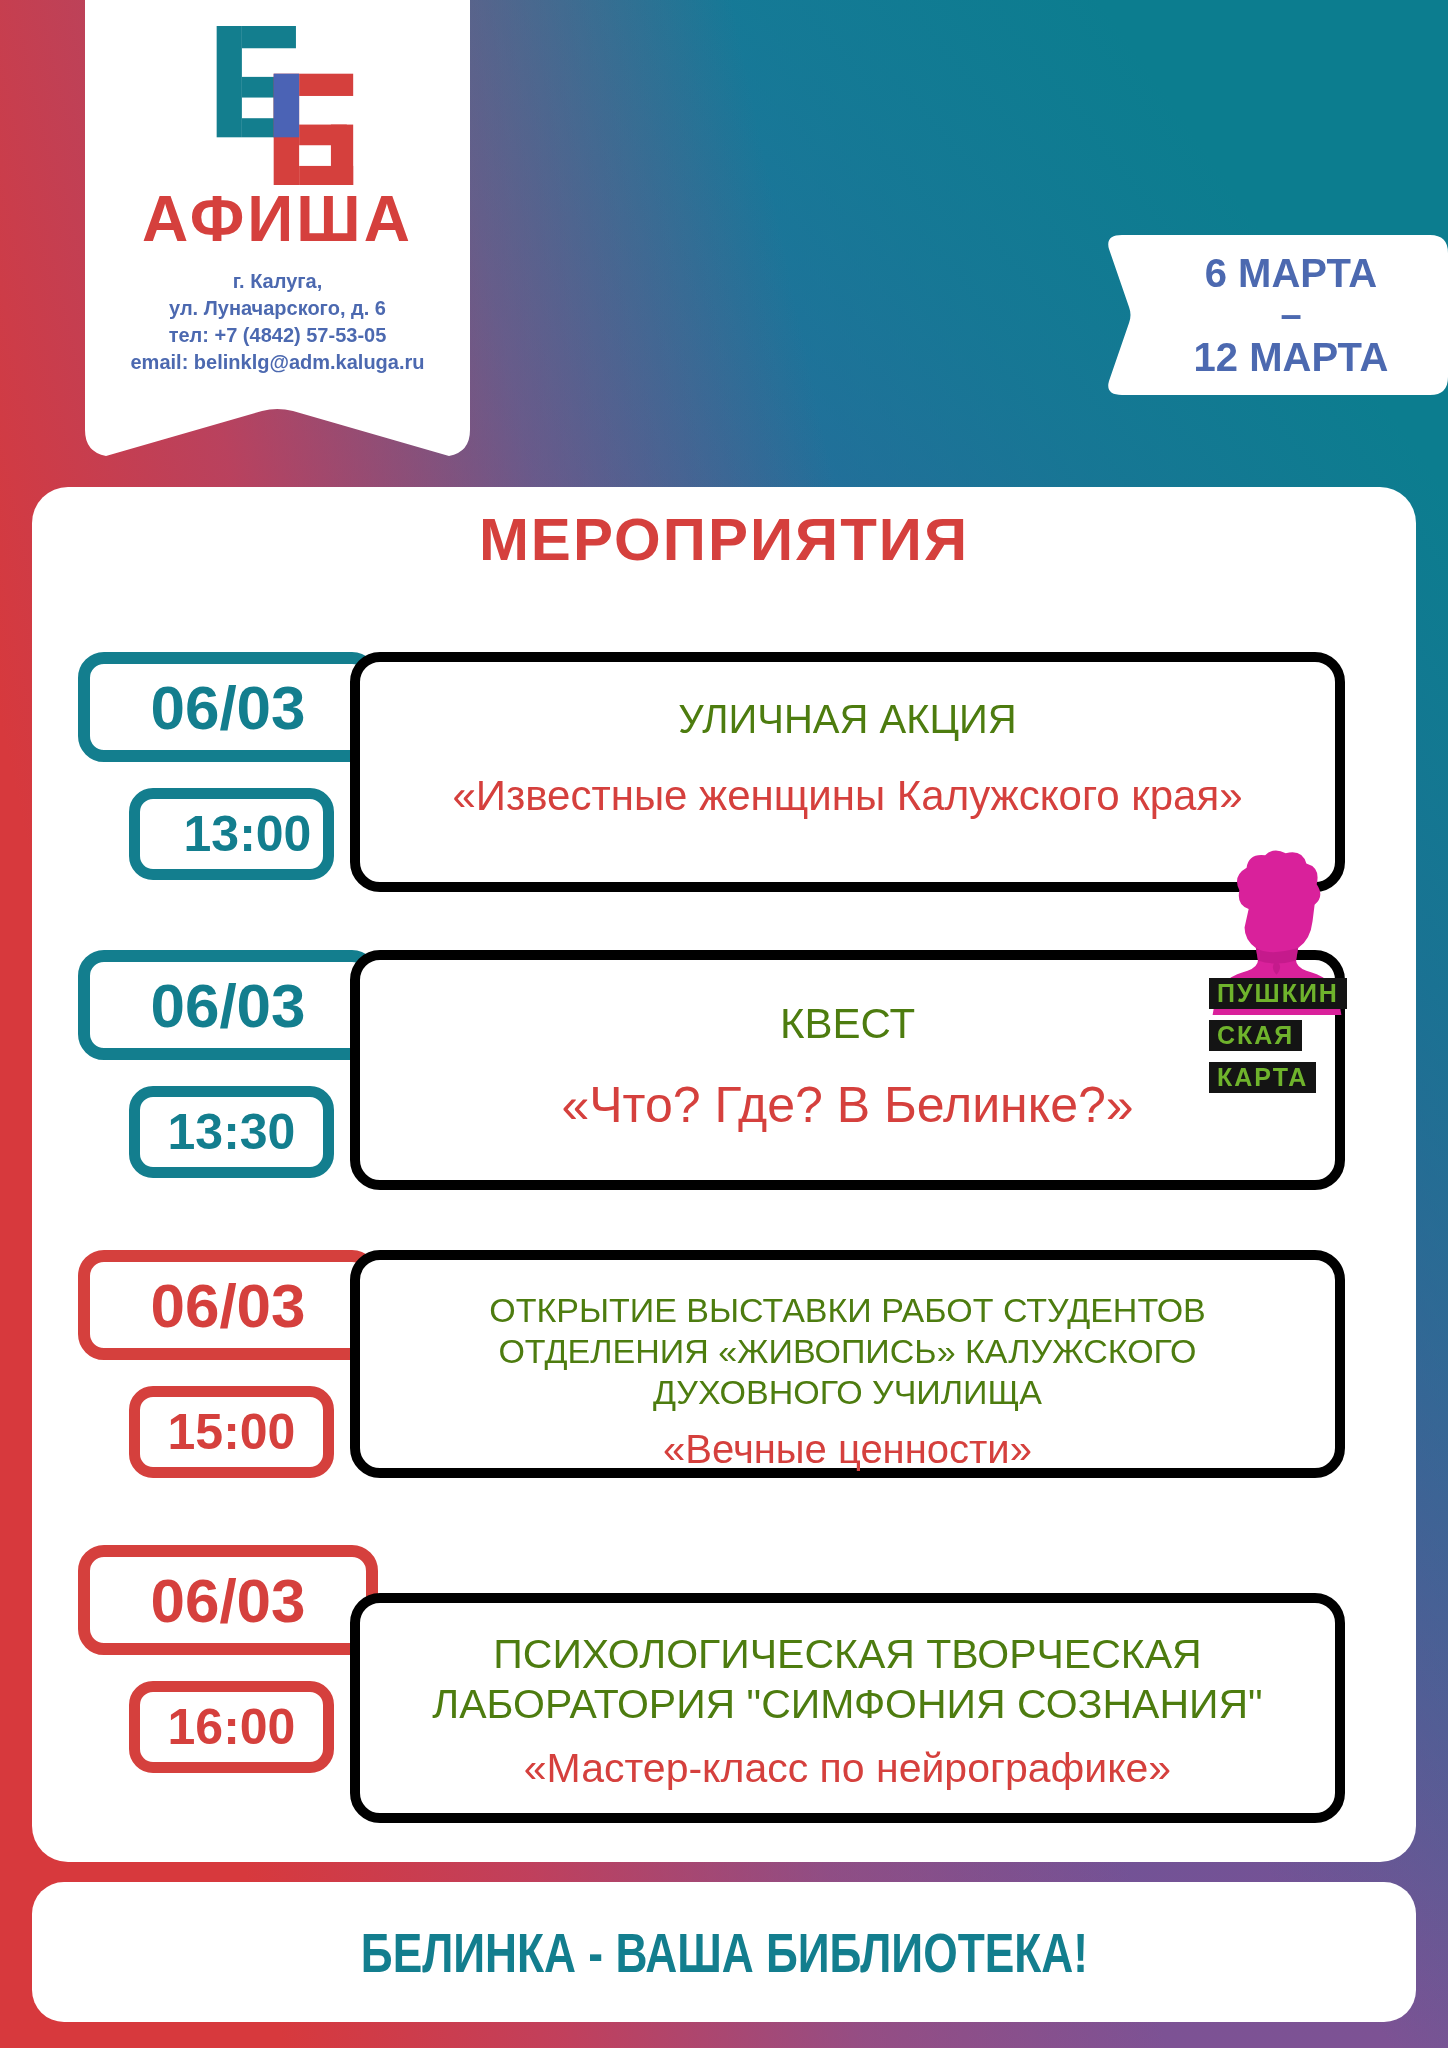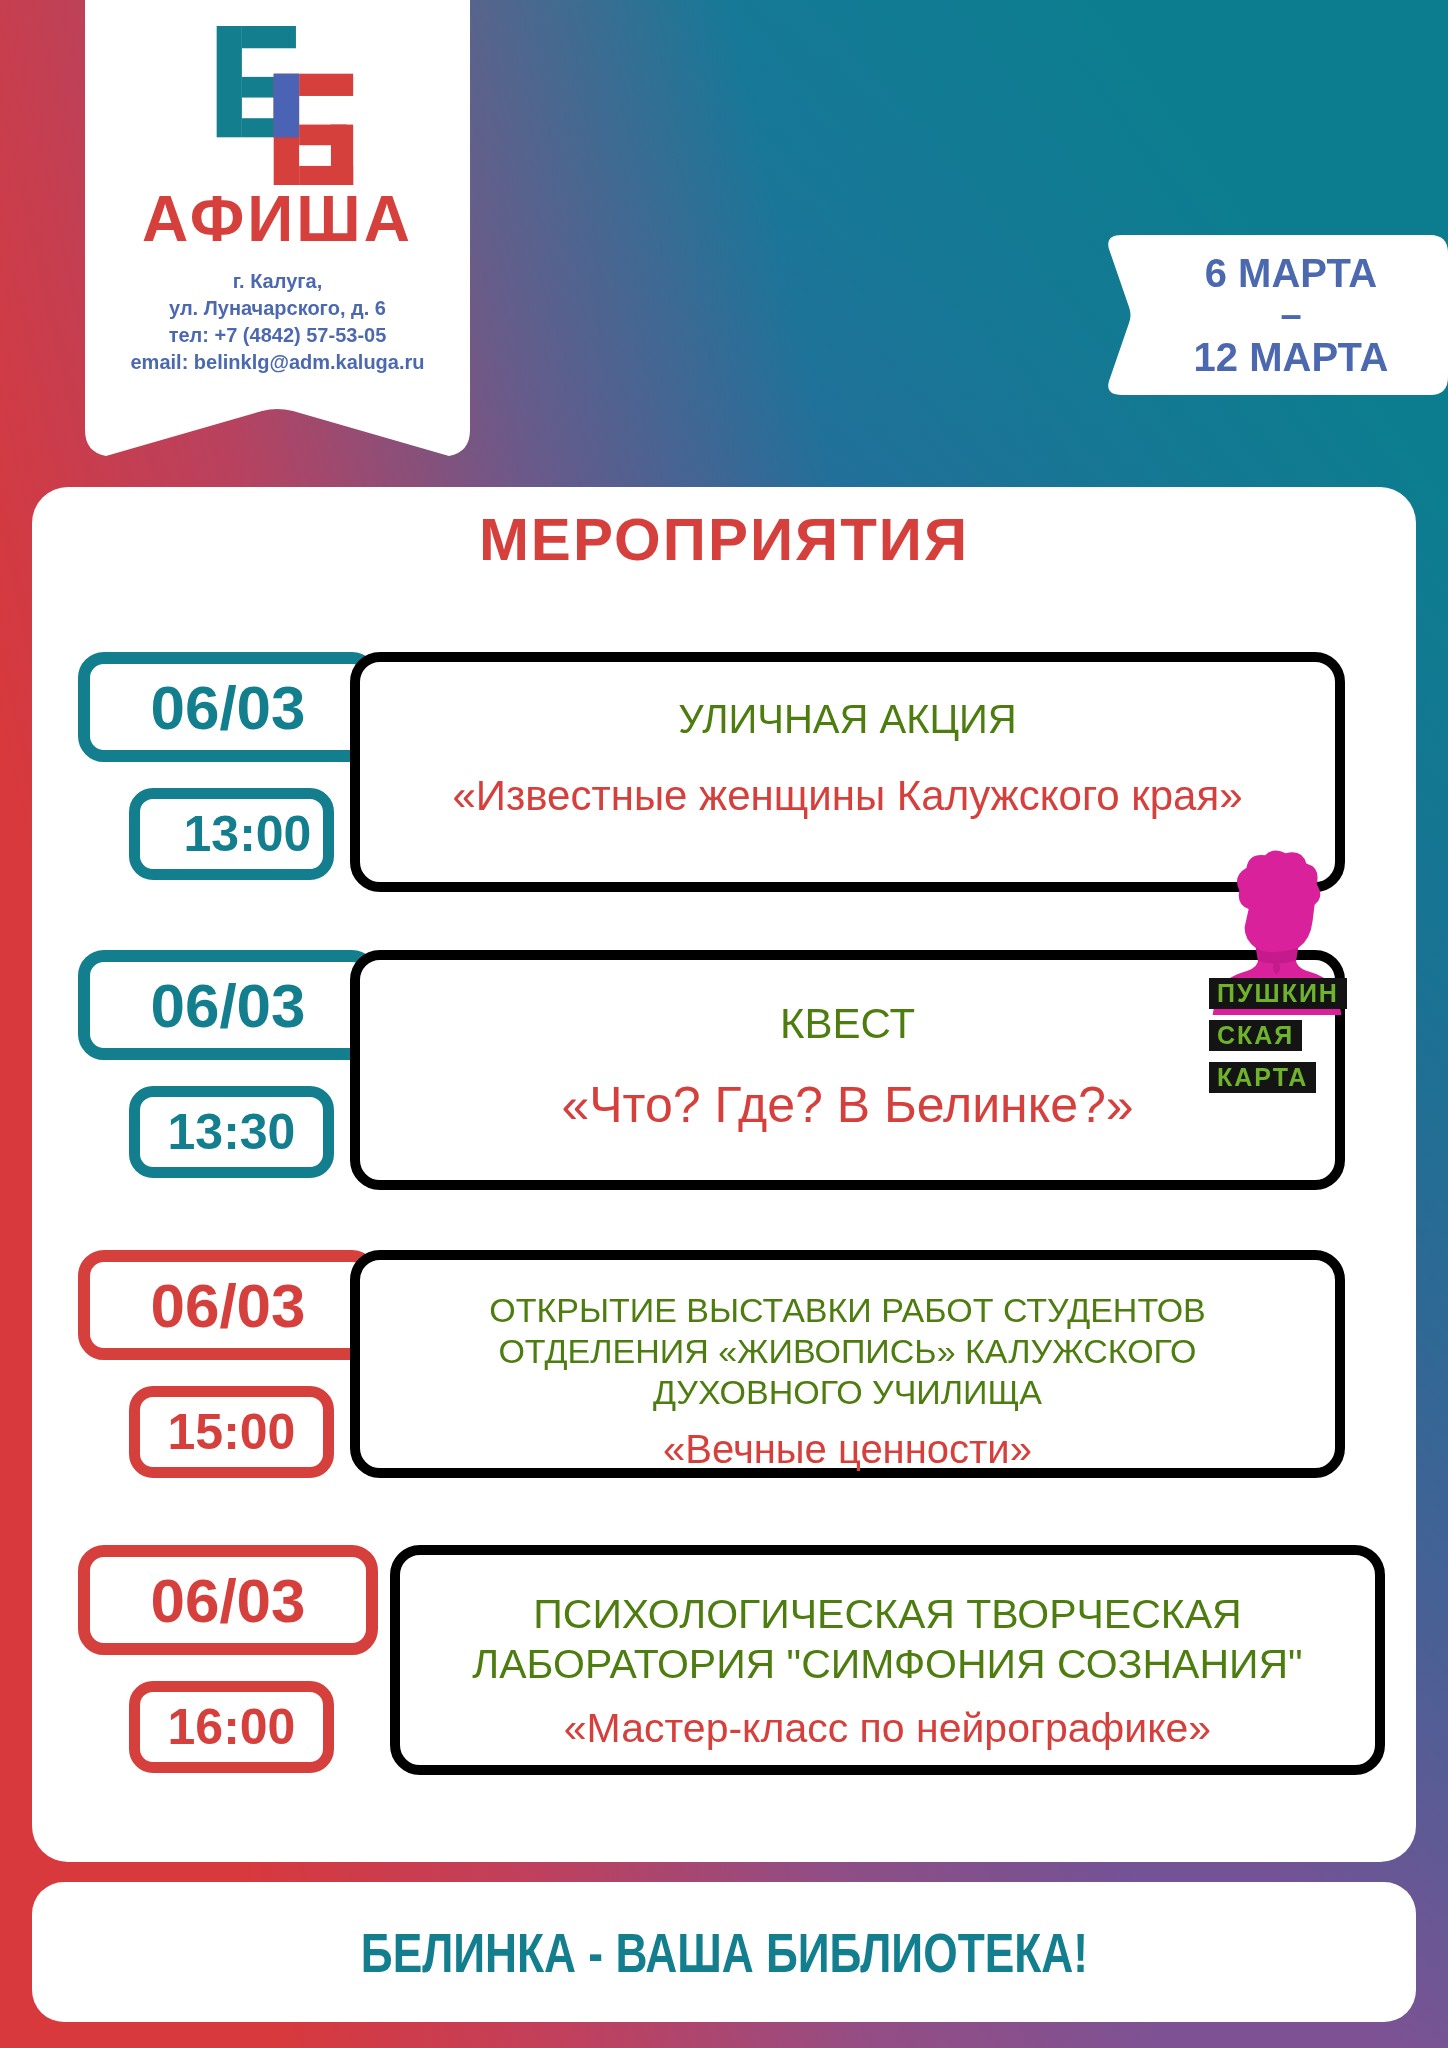--- a/index.html
+++ b/index.html
@@ -77,21 +77,21 @@
   .ecard2 { top: 463px; height: 240px; padding-top: 40px; }
   .ecard2 .ev-title { font-size: 42px; line-height: 48px; }
   .ecard2 .ev-sub   { font-size: 50px; margin-top: 28px; }
 
   .row3 .date-badge { top: 763px; } .row3 .time-badge { top: 899px; }
   .ecard3 { top: 763px; height: 228px; padding-top: 30px; align-items: center; }
   .ecard3 .ev-title { font-size: 34px; line-height: 41px; max-width: 900px; }
   .ecard3 .ev-sub   { font-size: 40px; margin-top: 14px; }
 
   .row4 .date-badge { top: 1058px; } .row4 .time-badge { top: 1194px; }
-  .ecard4 { top: 1058px; height: 230px; padding-top: 34px; margin-left: 40px; }
+  .ecard4 { top: 1106px; height: 230px; padding-top: 26px; }
   .ecard4 .ev-title { font-size: 41px; line-height: 50px; max-width: 840px; }
   .ecard4 .ev-sub   { font-size: 41px; margin-top: 16px; }
 
   
   .pushkin { position: absolute; left: 1180px; top: 845px; width: 220px; height: 228px; z-index: 5; }
   .pushkin .bust { position: absolute; left: 22px; top: 0; }
   .pushkin .chips { position: absolute; left: 0; top: 133px; display: flex; flex-direction: column; align-items: flex-start; gap: 11px; margin-left: 29px; }
   .chip {
     background: #141414; color: #6fb32c; font-weight: bold; font-size: 25px;
     letter-spacing: 2px; padding: 2px 8px 3px; line-height: 26px; white-space: nowrap;

